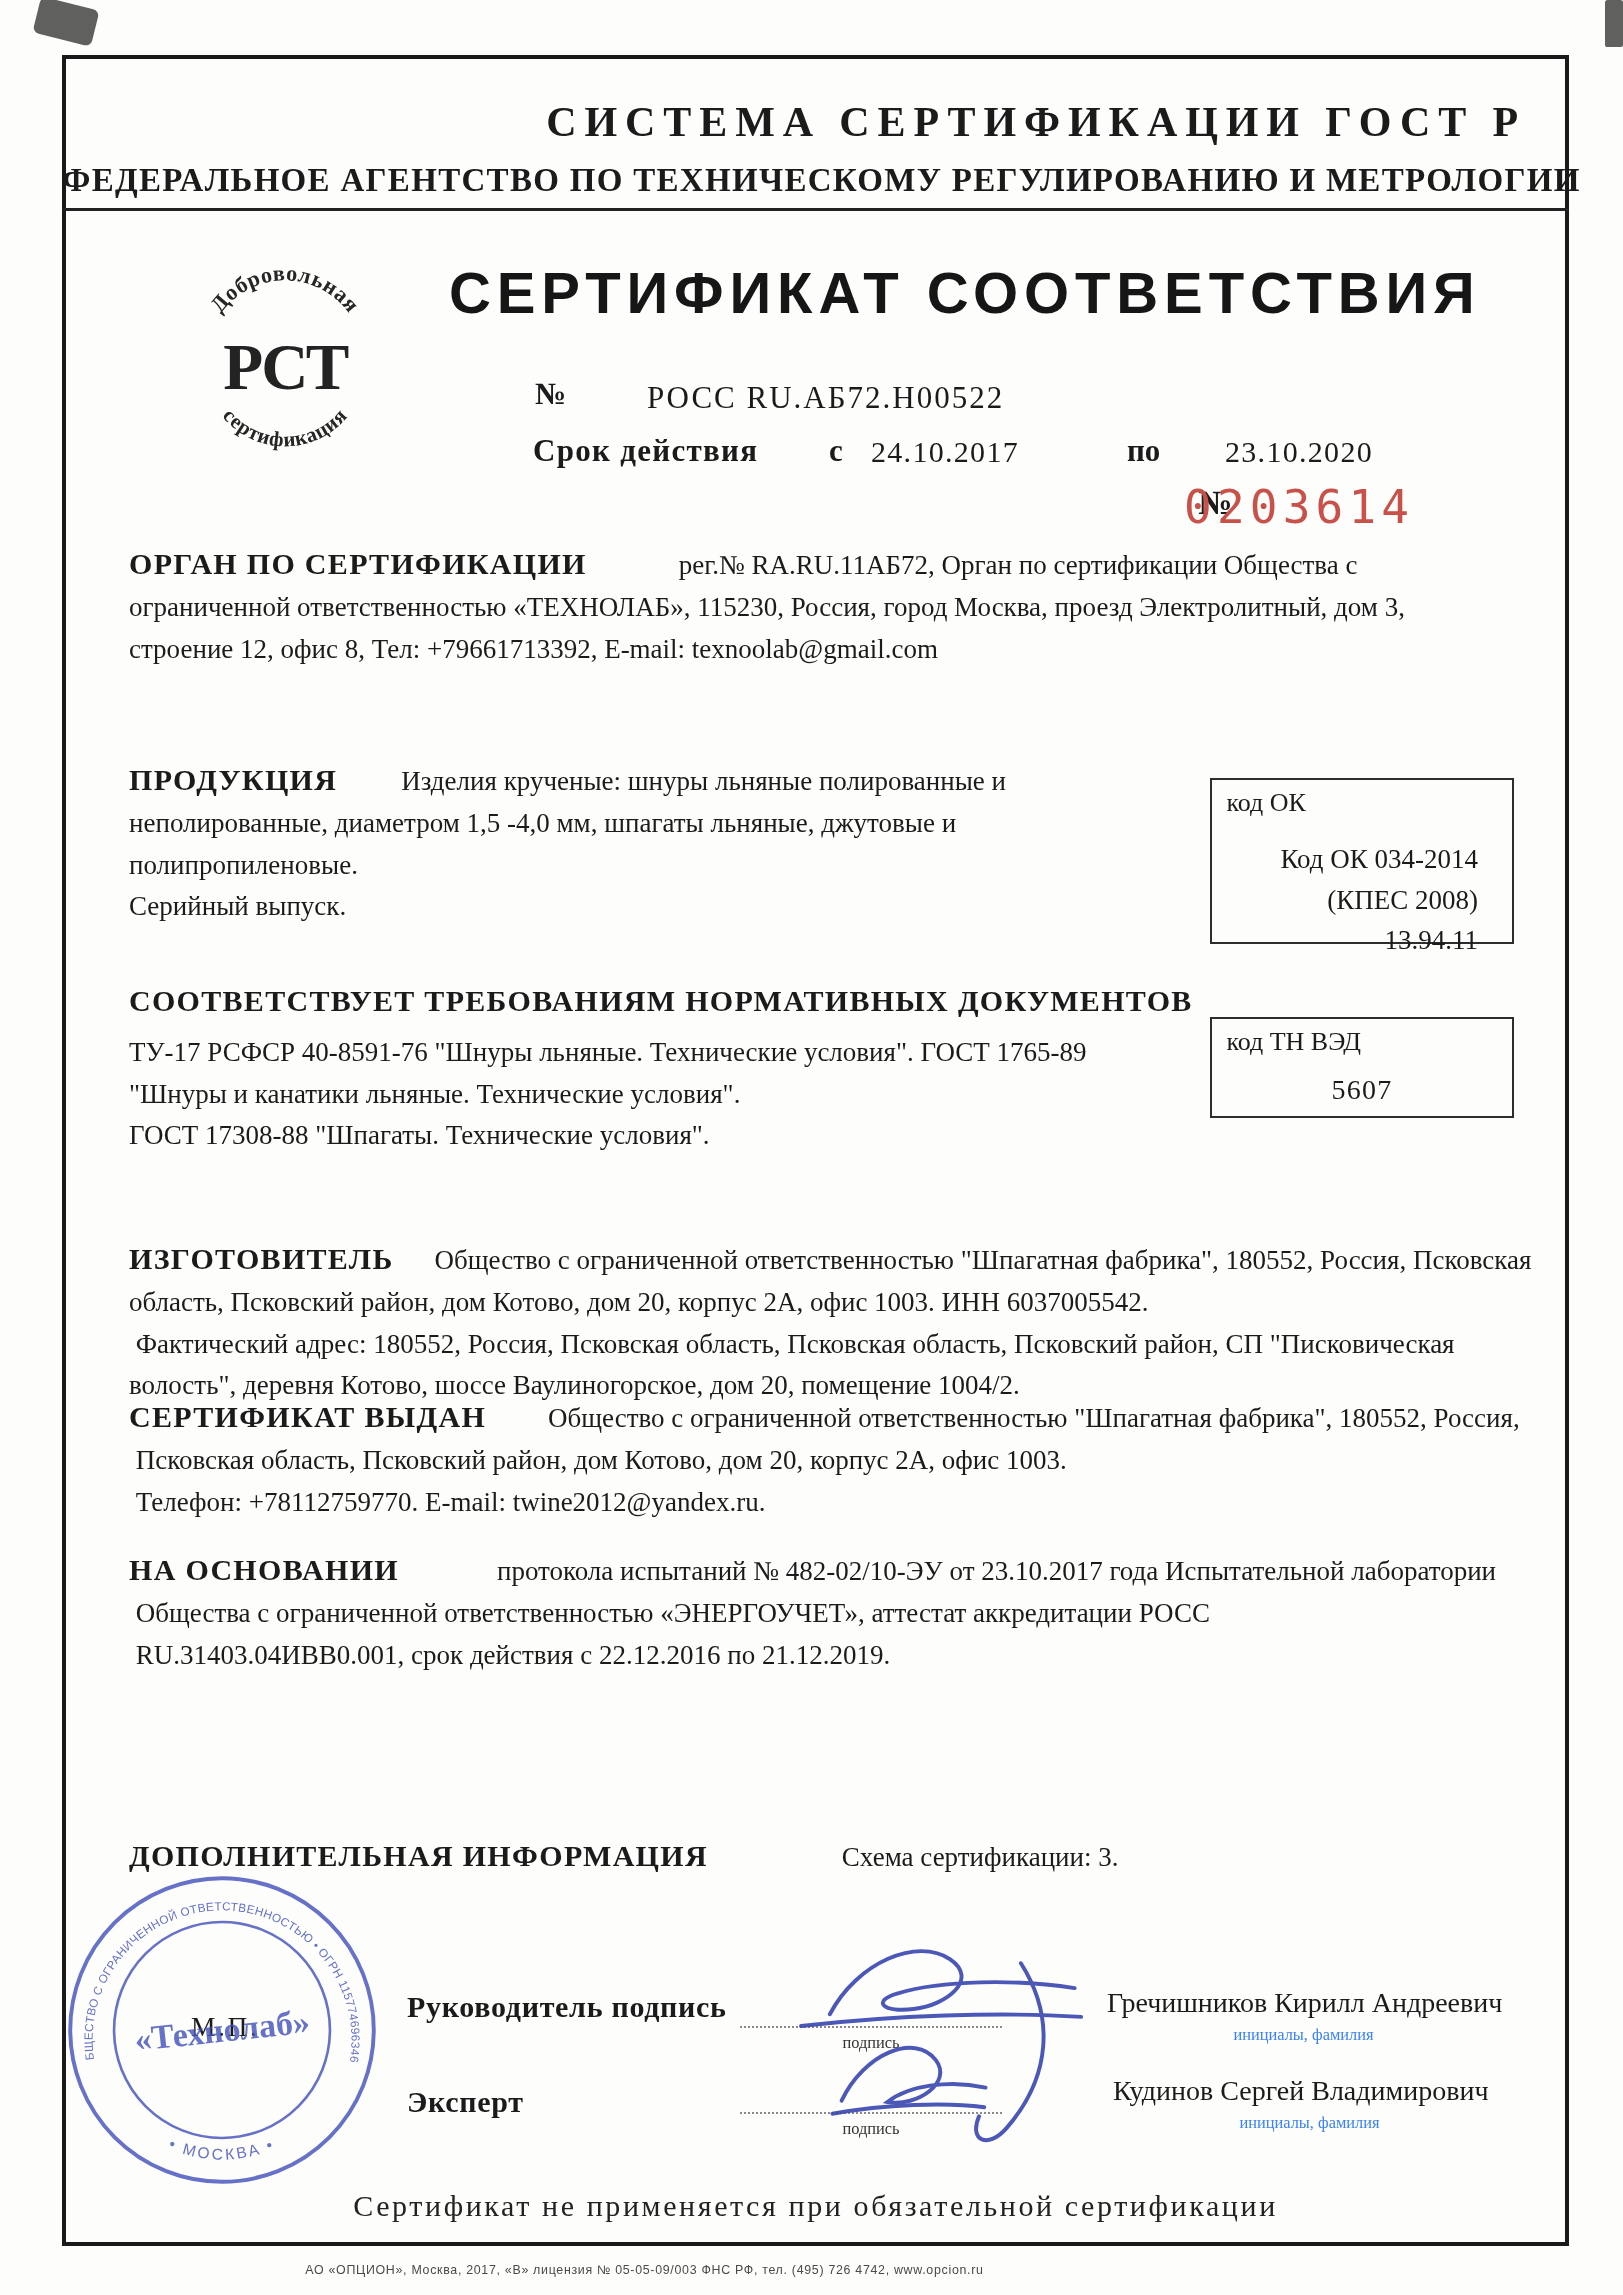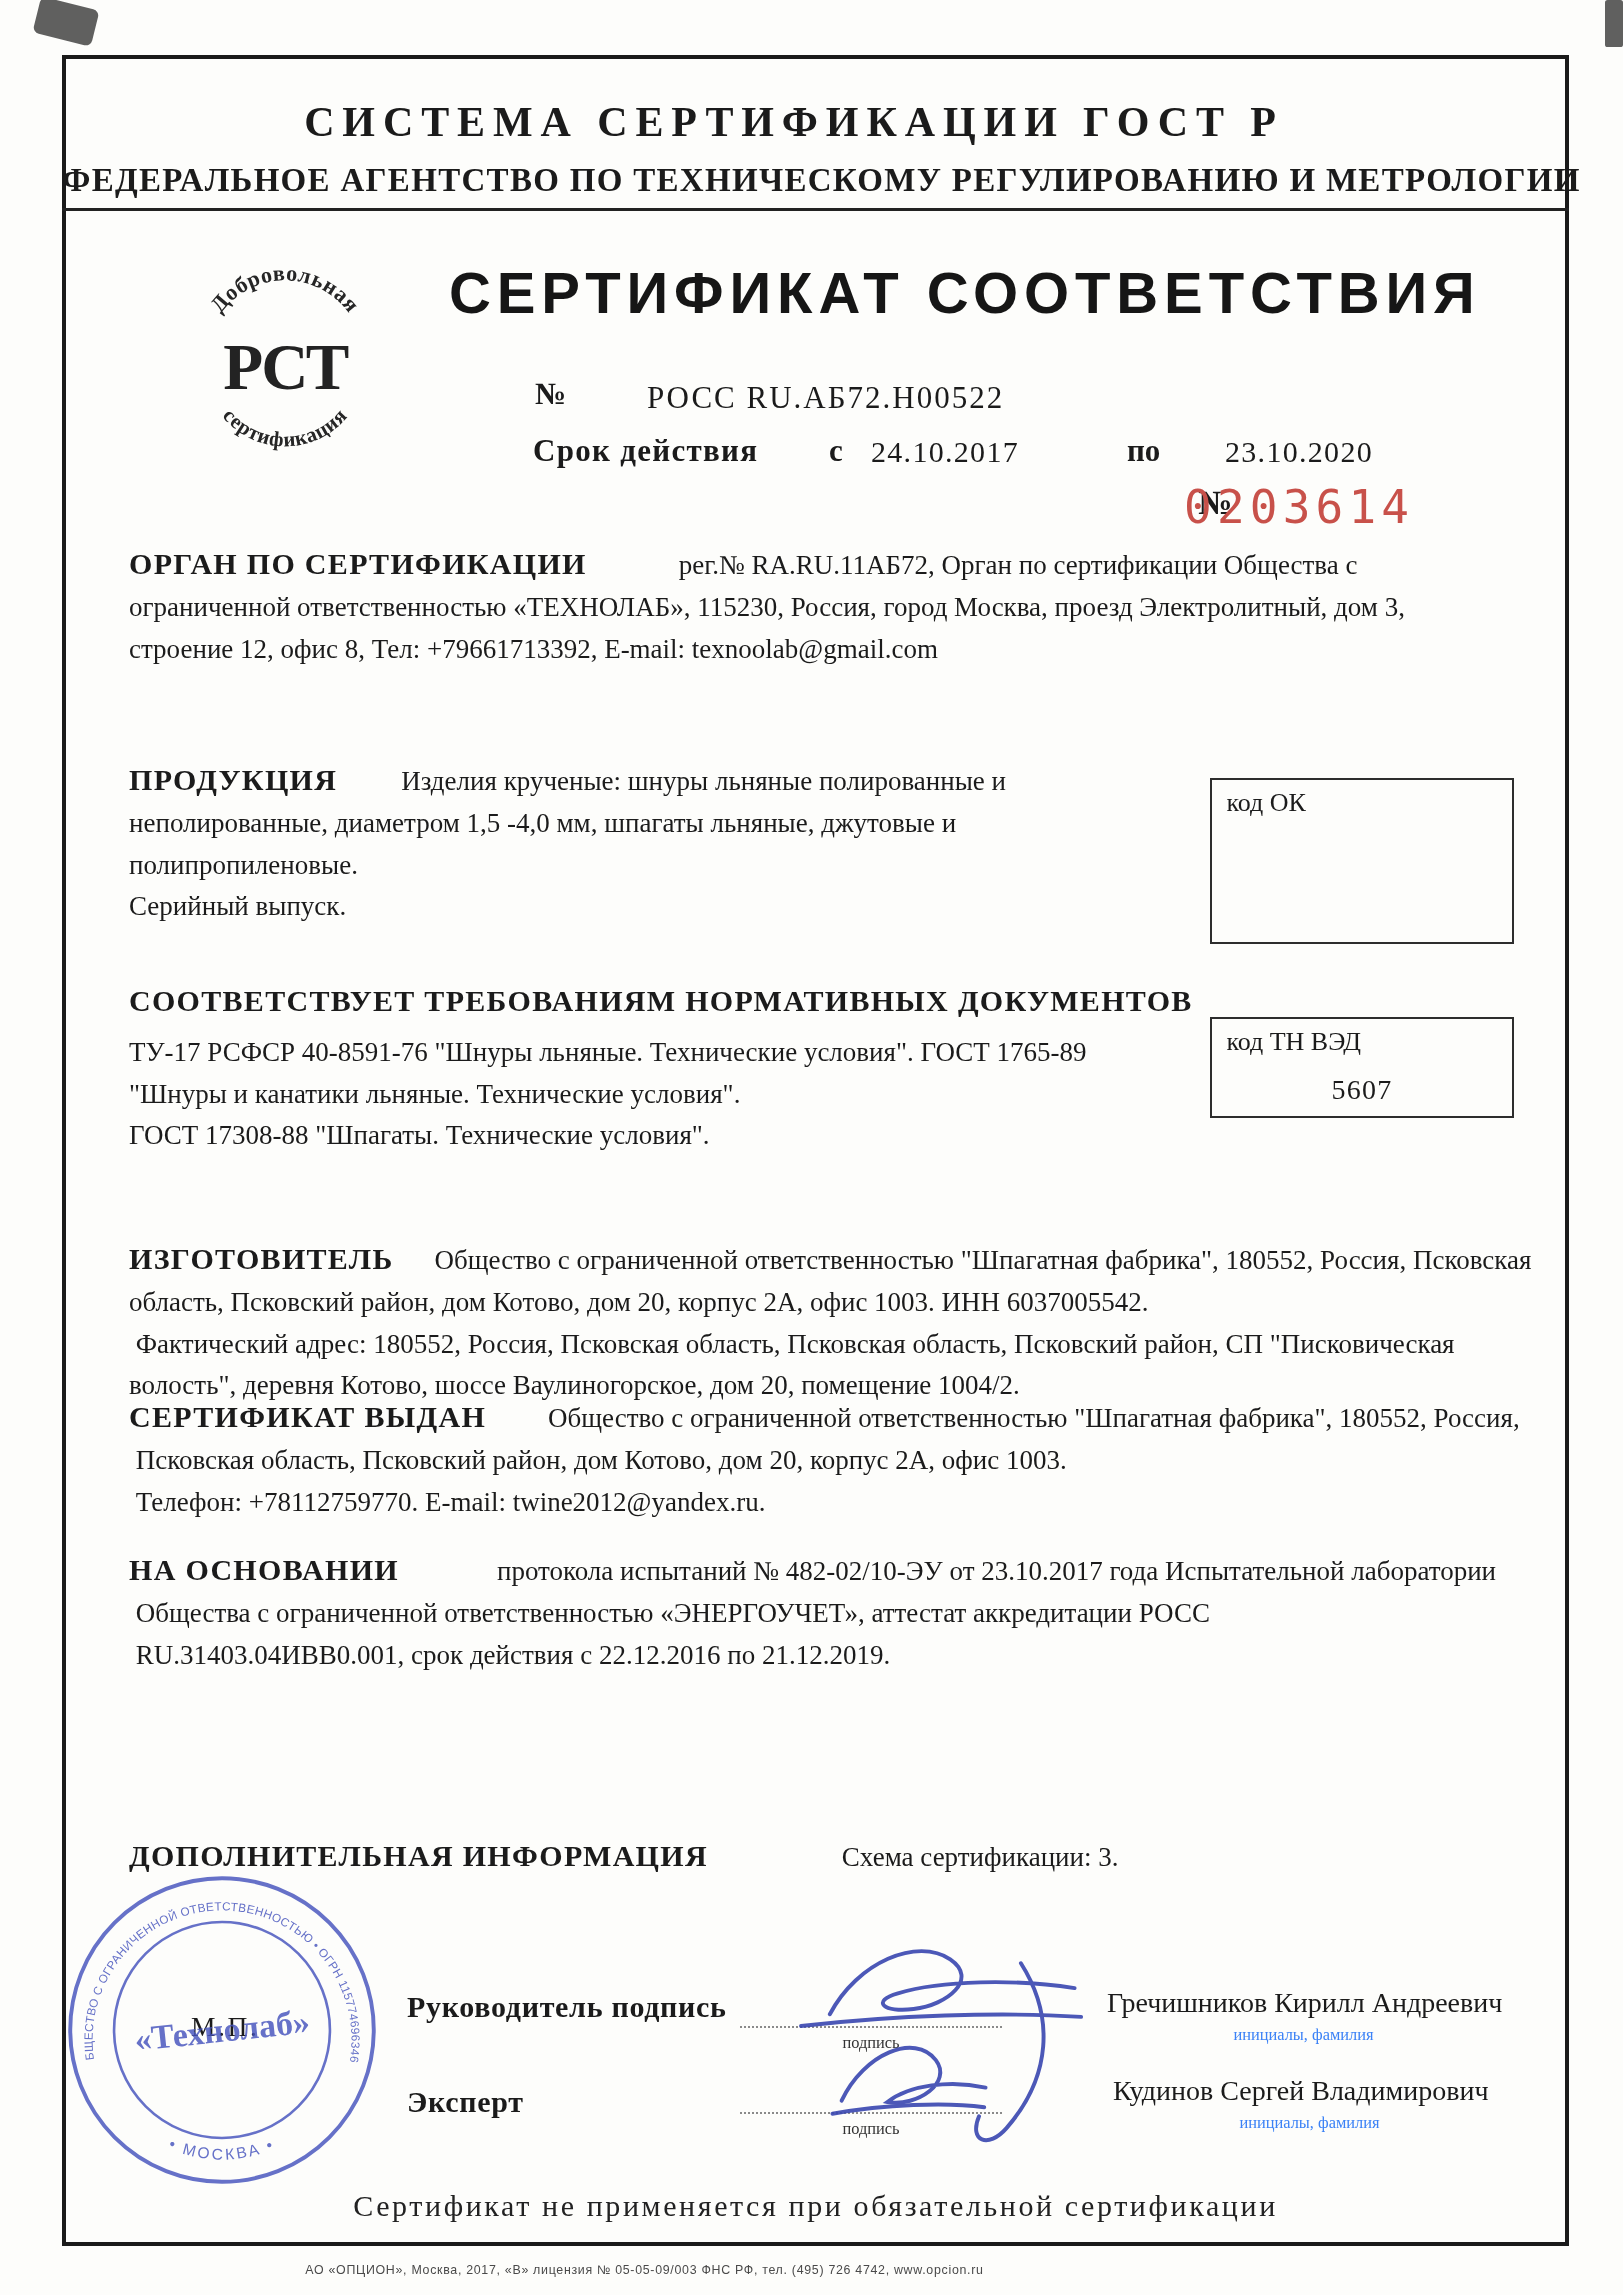--- a/index.html
+++ b/index.html
@@ -7,21 +7,21 @@
   .page {
     position:relative; width:1623px; height:2295px;
     background:#fdfdfb; color:#1b1b1b; overflow:hidden;
     font-family:"Liberation Serif","DejaVu Serif",serif;
   }
   .abs { position:absolute; }
 
   
   .frame { left:62px; top:55px; width:1507px; height:2191px; border:4.6px solid #1a1a1a; }
   .hrule { left:62px; top:208px; width:1507px; height:3.3px; background:#222; }
-  .h1 { left:62px; top:98px; width:1464px; text-align:center; font-weight:bold; font-size:42px; letter-spacing:7.9px; }
+  .h1 { left:62px; top:98px; width:1464px; text-align:right; font-weight:bold; font-size:42px; letter-spacing:7.9px; }
   .h2 { left:62px; top:162px; width:1593px; text-align:left; font-weight:bold; font-size:33px; letter-spacing:1.3px; }
   .title { left:449px; top:259px; font-family:"Liberation Sans","DejaVu Sans",sans-serif; font-weight:bold; font-size:58px; letter-spacing:5.9px; color:#161616; white-space:nowrap; }
   .logo { left:187px; top:254px; }
 
   
   .certno-label { left:535px; top:376px; font-size:31px; font-weight:bold; }
   .certno-value { left:647px; top:380px; font-size:31px; letter-spacing:2px; white-space:nowrap; }
   .validity-label { left:533px; top:433px; font-size:31px; font-weight:bold; letter-spacing:1.3px; }
   .validity-from-label { left:829px; top:433px; font-size:31px; font-weight:bold; }
   .validity-from { left:871px; top:435px; font-size:30px; letter-spacing:1.3px; }
@@ -129,20 +129,25 @@
 ограниченной ответственностью «ТЕХНОЛАБ», 115230, Россия, город Москва, проезд Электролитный, дом 3,
 строение 12, офис 8, Тел: +79661713392, E-mail: texnoolab@gmail.com</span></div>
 
   <div class="sec" id="sec-product"><span class="lbl gap-prod">ПРОДУКЦИЯ</span><span>Изделия крученые: шнуры льняные полированные и
 неполированные, диаметром 1,5 -4,0 мм, шпагаты льняные, джутовые и
 полипропиленовые.
 Серийный выпуск.</span></div>
 
   <div class="codebox" id="box-ok">
     <div class="box-label">код ОК</div>
+    <div class="box-lines">
+      <div>Код ОК 034-2014</div>
+      <div>(КПЕС 2008)</div>
+      <div>13.94.11</div>
+    </div>
   </div>
 
   <div class="abs" id="conf-head">СООТВЕТСТВУЕТ ТРЕБОВАНИЯМ НОРМАТИВНЫХ ДОКУМЕНТОВ</div>
   <div class="sec" id="conf-text"><span>ТУ-17 РСФСР 40-8591-76 "Шнуры льняные. Технические условия". ГОСТ 1765-89
 "Шнуры и канатики льняные. Технические условия".
 ГОСТ 17308-88 "Шпагаты. Технические условия".</span></div>
 
   <div class="codebox" id="box-tnved">
     <div class="box-label">код ТН ВЭД</div>
     <div class="tnved-value">5607</div>

